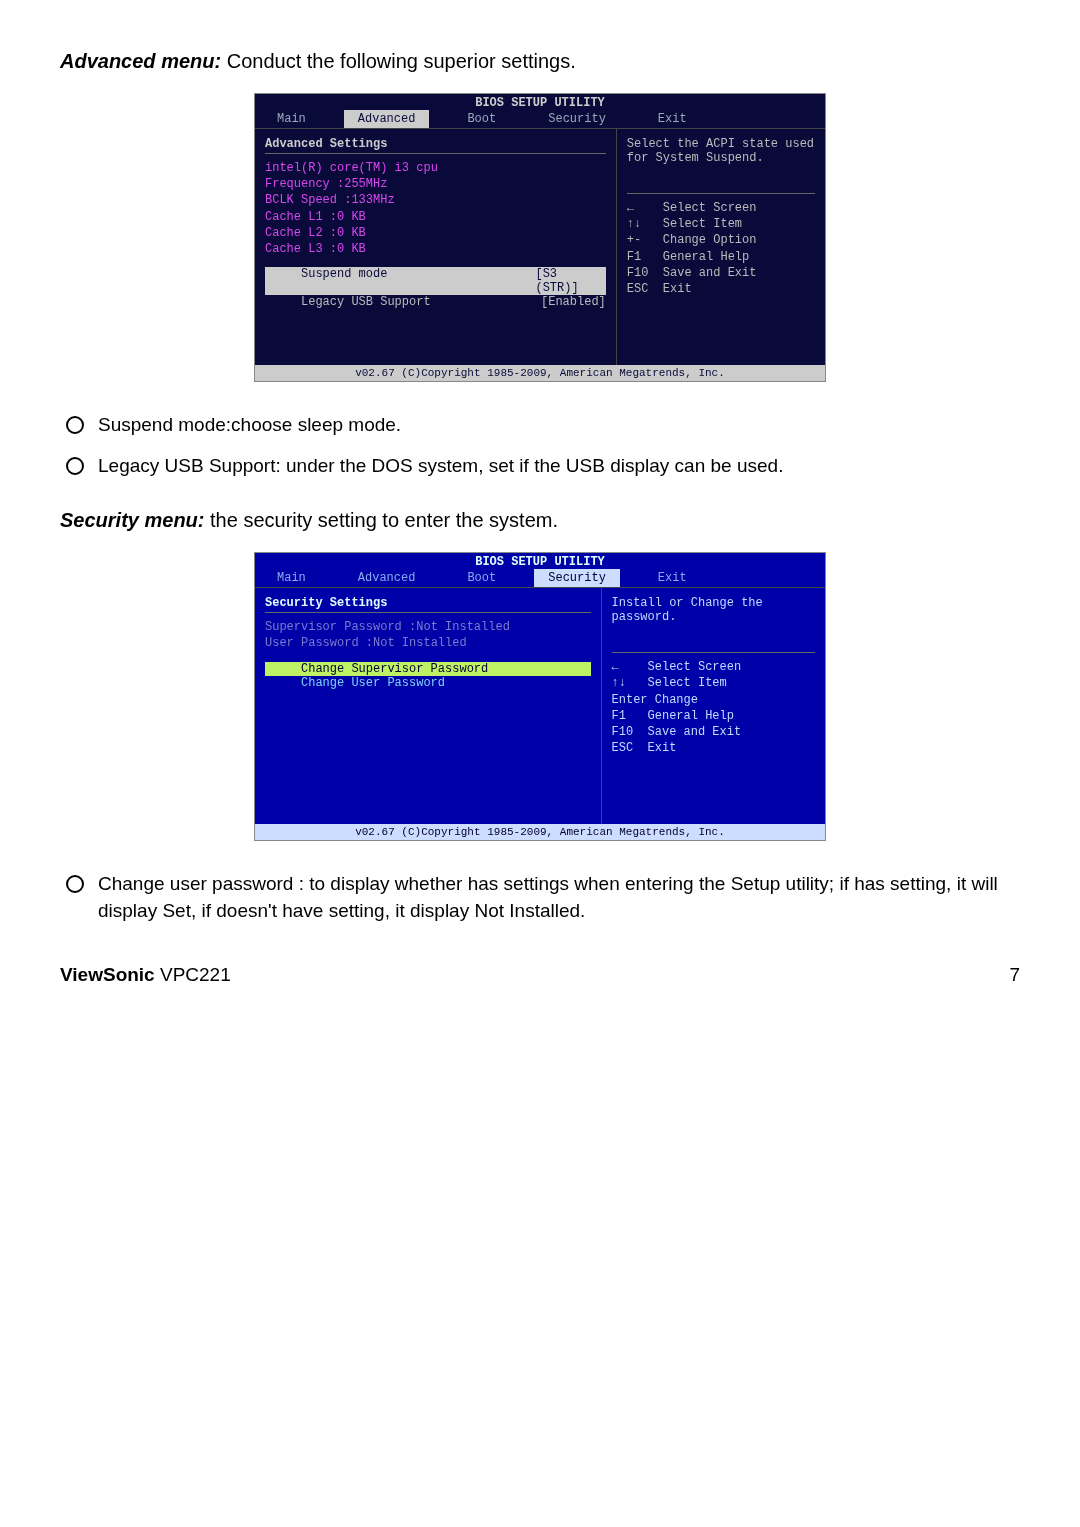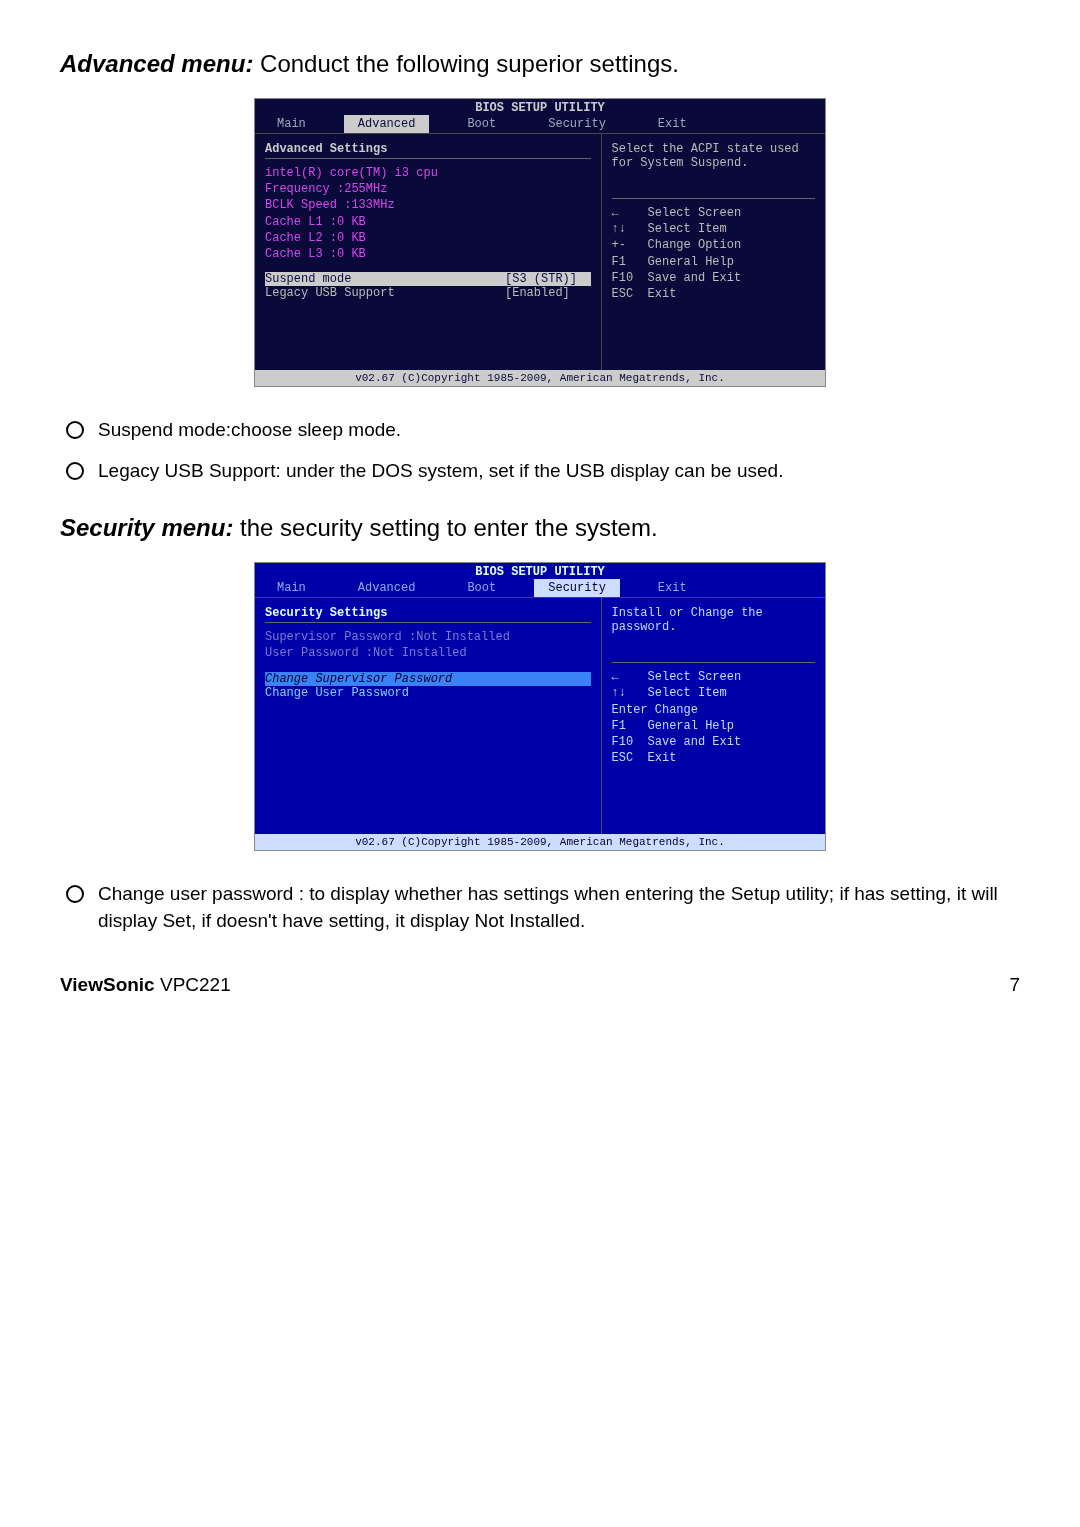--- a/index.html
+++ b/index.html
@@ -5,21 +5,21 @@
   body {
     margin: 0;
     padding: 40px 60px;
     font-family: Arial, Helvetica, sans-serif;
     background: #fff;
     color: #000;
     width: 1080px;
     box-sizing: border-box;
   }
   .heading-line {
-    font-size: 24px;
+    font-size: 20px;
     margin: 10px 0 20px 0;
   }
   .heading-line .bold-ital {
     font-style: italic;
     font-weight: bold;
   }
   .bios-box {
     width: 570px;
     margin: 0 auto 30px auto;
     background: #0a0a3a;
@@ -74,21 +74,21 @@
     margin: 2px 0 6px 0;
   }
   .bios-info {
     color: #d946ef;
     line-height: 1.35;
   }
   .bios-row {
     display: flex;
     color: #bbb;
   }
-  .bios-row .lbl { width: 240px; }
+  .bios-row .lbl { width: 240px; padding-left: 36px; }
   .bios-row.sel { background: #ccc; color: #0a0a3a; }
   .bios-right .help {
     color: #bbb;
     white-space: pre-line;
     margin-bottom: 28px;
   }
   .bios-right .keys {
     color: #bbb;
     line-height: 1.35;
     white-space: pre;
@@ -107,21 +107,21 @@
     color: #d0d0ff;
   }
   .bios2 .bios-title { background:#0000a8; color:#dff; }
   .bios2 .bios-tabs { background:#0000a8; color:#8ae; }
   .bios2 .bios-tab.sel { background:#cdf; color:#003; }
   .bios2 .bios-body {}
   .bios2 .bios-left { border-right:1px solid #446; }
   .bios2 .bios-section-title { color:#dff; }
   .bios2 .bios-info { color:#7a7ad0; }
   .bios2 .bios-row { color:#7dd3fc; }
-  .bios2 .bios-row.sel { background:#3b82f6; color:#003;font-style:italic; }
+  .bios2 .bios-row.sel { background:#bef264; color:#003; }
   .bios2 .bios-right .help { color:#bdf; }
   .bios2 .bios-right .keys { color:#bdf; }
   .bios2 .bios-footer { background:#cdf; color:#003; }
 
   .bullet-list {
     margin: 20px 0 30px 0;
   }
   .bullet-item {
     display: flex;
     align-items: flex-start;

